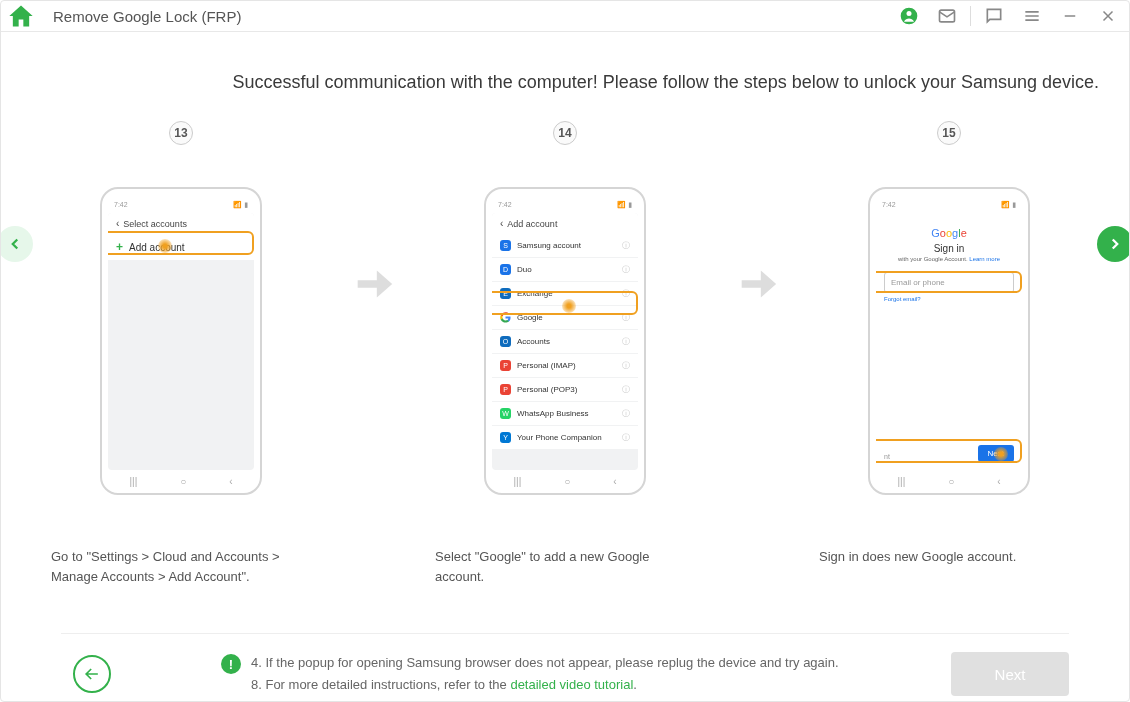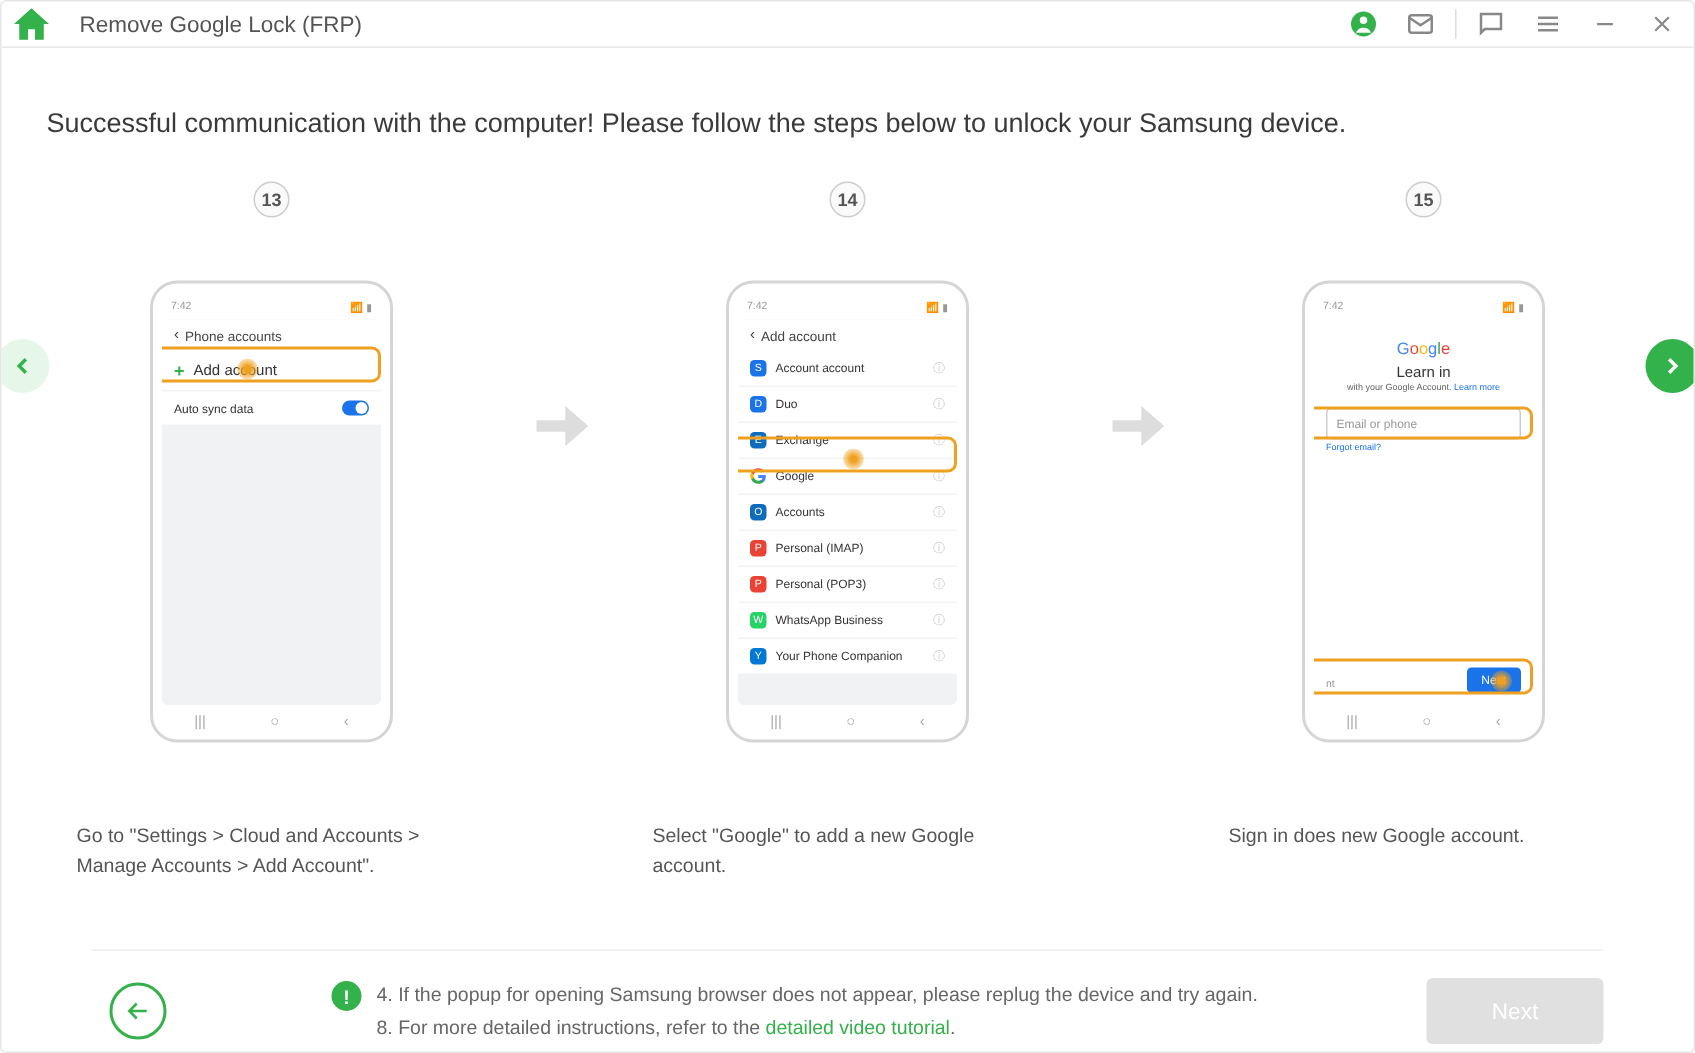--- a/index.html
+++ b/index.html
@@ -9,21 +9,21 @@
 .header { display: flex; align-items: center; height: 50px; padding: 0 6px; border-bottom: 1px solid #e8e8e8; }
 .header .home-icon { width: 28px; height: 28px; color: #33b14b; margin-right: 18px; }
 .header .title { font-size: 15px; color: #555; flex: 1; }
 .header .header-icons { display: flex; align-items: center; gap: 8px; }
 .header .header-icons .hicon { width: 30px; height: 30px; display: flex; align-items: center; justify-content: center; color: #888; cursor: pointer; }
 .header .header-icons .hicon.green { color: #33b14b; }
 .header .divider { width: 1px; height: 20px; background: #ddd; }
 
 
 .main { flex: 1; display: flex; flex-direction: column; padding: 40px 30px 0; position: relative; }
-.heading { text-align: left; font-size: 18px; color: #3a3a3a; font-weight: 400; margin-bottom: 28px; }
+.heading { text-align: right; font-size: 18px; color: #3a3a3a; font-weight: 400; margin-bottom: 28px; }
 .steps-row { display: flex; align-items: center; justify-content: center; gap: 24px; position: relative; }
 .nav-arrow { width: 36px; height: 36px; border-radius: 50%; display: flex; align-items: center; justify-content: center; cursor: pointer; position: absolute; top: 194px; }
 .nav-arrow.left { left: -4px; background: #e6f7ea; color: #33b14b; }
 .nav-arrow.right { right: -4px; background: #33b14b; color: #fff; }
 .step { display: flex; flex-direction: column; align-items: center; width: 290px; gap: 32px; }
 .step-number { width: 24px; height: 24px; border: 1px solid #ccc; border-radius: 50%; font-size: 12px; color: #555; display: flex; align-items: center; justify-content: center; background: #fafafa; margin-bottom: 10px; font-weight: bold; }
 .phone { width: 162px; height: 308px; border: 2px solid #d5d5d5; border-radius: 18px; background: #fff; padding: 12px 6px 6px; position: relative; display: flex; flex-direction: column; }
 .phone-status { display: flex; justify-content: space-between; font-size: 7px; color: #999; padding: 0 6px 4px; }
 .phone-screen { flex: 1; background: #f1f2f3; border-radius: 4px; font-size: 8px; color: #333; overflow: hidden; position: relative; }
 .phone-nav { display: flex; justify-content: space-around; padding-top: 6px; color: #aaa; font-size: 10px; }
@@ -128,29 +128,25 @@
     <div class="step">
       <div class="step-number">13</div>
       <div class="phone">
         <div class="phone-status">
             <span>7:42</span>
             <span>📶 ▮</span>
           </div>
         <div class="phone-screen">
           <div class="ph-header">
               <span class="chev">‹</span>
-              <span>Phone accounts</span>
+              <span>Select accounts</span>
             </div>
           <div class="ph-list-item" style="position:relative;">
             <span style="color:#33b14b;font-size:12px;font-weight:bold;">+</span>
             <span style="font-size:10px;">Add account</span>
-          </div>
-          <div class="ph-list-item">
-            <span>Auto sync data</span>
-            <span class="toggle"></span>
           </div>
           <div class="highlight-box" style="top:18px;left:-14px;width:160px;height:24px;"></div>
           <div class="tap-dot" style="top:26px;left:50px;"></div>
         </div>
         <div class="phone-nav">
             <span>|||</span>
             <span>○</span>
             <span>‹</span>
           </div>
       </div>
@@ -171,21 +167,21 @@
             <span>📶 ▮</span>
           </div>
         <div class="phone-screen">
           <div class="ph-header">
               <span class="chev">‹</span>
               <span>Add account</span>
             </div>
           <div id="acct-list">
               <div class="ph-list-item">
                 <span class="icn" style="background: rgb(26, 115, 232);">S</span>
-                <span>Account account</span>
+                <span>Samsung account</span>
                 <span class="info">ⓘ</span>
               </div>
               <div class="ph-list-item">
                 <span class="icn" style="background: rgb(26, 115, 232);">D</span>
                 <span>Duo</span>
                 <span class="info">ⓘ</span>
               </div>
               <div class="ph-list-item">
                 <span class="icn" style="background: rgb(15, 108, 189);">E</span>
                 <span>Exchange</span>
@@ -250,21 +246,21 @@
     <div class="step">
       <div class="step-number">15</div>
       <div class="phone">
         <div class="phone-status">
             <span>7:42</span>
             <span>📶 ▮</span>
           </div>
         <div class="phone-screen" style="background:#fff;">
           <div class="g-signin">
             <div class="glogo"><span style="color:#4285f4">G</span><span style="color:#ea4335">o</span><span style="color:#fbbc05">o</span><span style="color:#4285f4">g</span><span style="color:#34a853">l</span><span style="color:#ea4335">e</span></div>
-            <div class="g-title">Learn in</div>
+            <div class="g-title">Sign in</div>
             <div class="g-sub"><span>with your Google Account.</span> <span class="link">Learn more</span></div>
             <div class="g-input">Email or phone</div>
             <div class="forgot">Forgot email?</div>
             <div class="create">nt</div>
             <div class="next-btn">Next</div>
             <div class="highlight-box" style="top:58px;left:-14px;width:160px;height:22px;"></div>
             <div class="highlight-box" style="top:226px;left:-14px;width:160px;height:24px;"></div>
             <div class="tap-dot" style="top:234px;left:118px;"></div>
           </div>
         </div>

